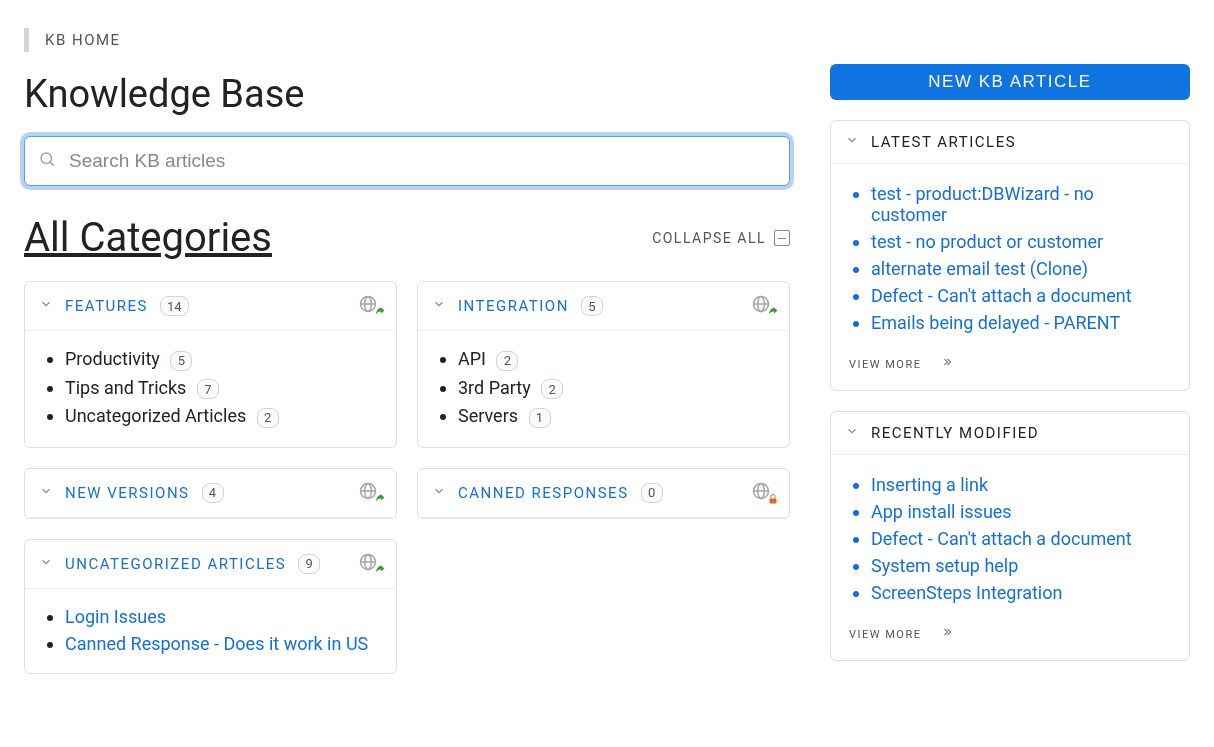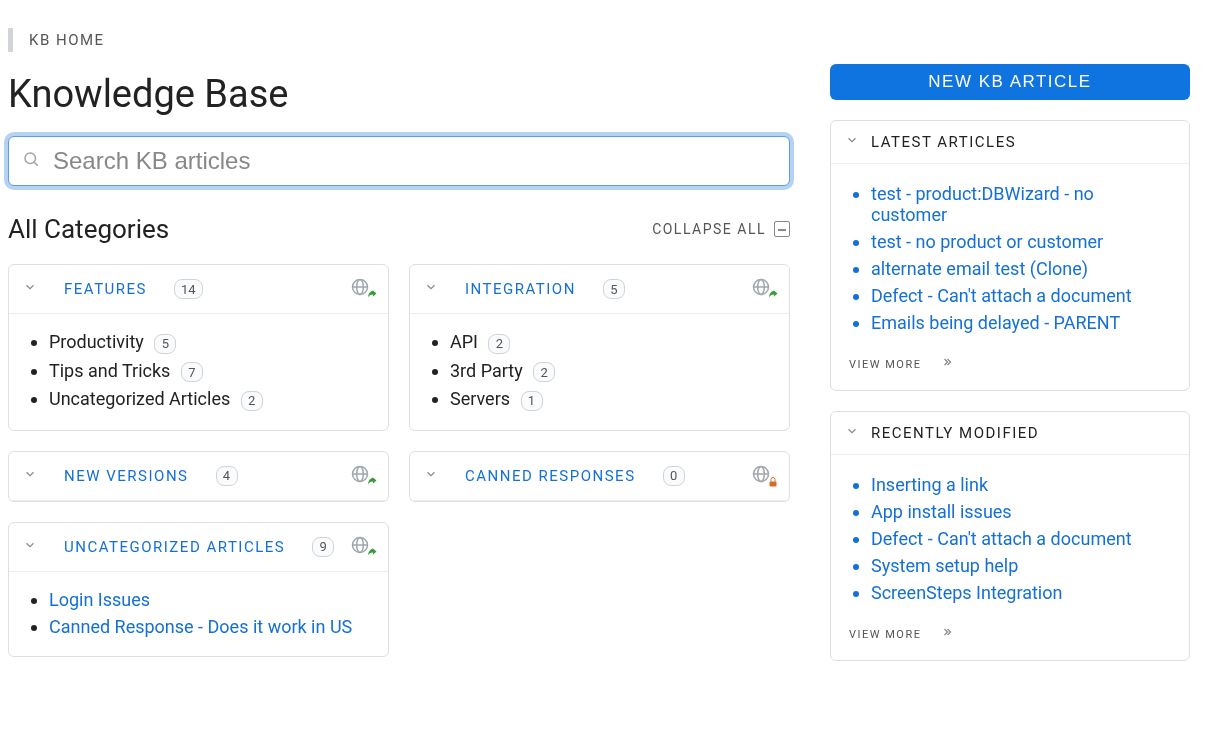--- a/index.html
+++ b/index.html
@@ -4,21 +4,21 @@
 <style>
   * { box-sizing: border-box; }
   body {
     margin: 0;
     font-family: -apple-system, BlinkMacSystemFont, "Segoe UI", Roboto, Helvetica, Arial, sans-serif;
     color: #333;
     background: #fff;
     font-size: 15px;
   }
   .page {
-    padding: 28px 24px 0 8px;
+    padding: 28px 24px 0 24px;
     max-width: 1214px;
   }
   .breadcrumb-wrap {
     display: flex;
     align-items: center;
     margin-bottom: 12px;
   }
   .breadcrumb-bar {
     width: 5px;
     height: 24px;
@@ -52,45 +52,46 @@
   .search-wrap {
     position: relative;
     margin-bottom: 28px;
   }
   .search-input {
     width: 100%;
     height: 50px;
     border: 1px solid #b0b8c0;
     border-radius: 6px;
     padding: 0 14px 0 44px;
-    font-size: 24px;
+    font-size: 19px;
     color: #333;
     outline: none;
     box-shadow: 0 0 0 4px rgba(46,127,220,0.35);
     border-color: #5d9edf;
   }
   .search-input::placeholder { color: #888; }
   .search-icon {
     position: absolute;
     left: 14px;
     top: 50%;
     transform: translateY(-50%);
     color: #a0a6ad;
   }
   .cat-heading-row {
     display: flex;
     align-items: center;
     justify-content: space-between;
     margin-bottom: 20px;
   }
   .cat-heading {
-    font-size: 26px;
+    font-size: 40px;
     font-weight: 400;
     color: #222;
     margin: 0;
+    text-decoration: underline;
   }
   .collapse-all {
     display: flex;
     align-items: center;
     gap: 8px;
     color: #555;
     letter-spacing: 1.5px;
     font-size: 14px;
     cursor: pointer;
   }
@@ -129,21 +130,21 @@
   .card-header {
     display: flex;
     align-items: center;
     justify-content: space-between;
     padding: 12px 14px;
     border-bottom: 1px solid #eceef0;
   }
   .card-header-left {
     display: flex;
     align-items: center;
-    gap: 27px;
+    gap: 12px;
   }
   .chev { color: #888; }
   .card-title {
     letter-spacing: 1.5px;
     font-size: 15px;
   }
   .card-title.link { color: #1470d6; }
   .count-badge {
     display: inline-flex;
     align-items: center;

